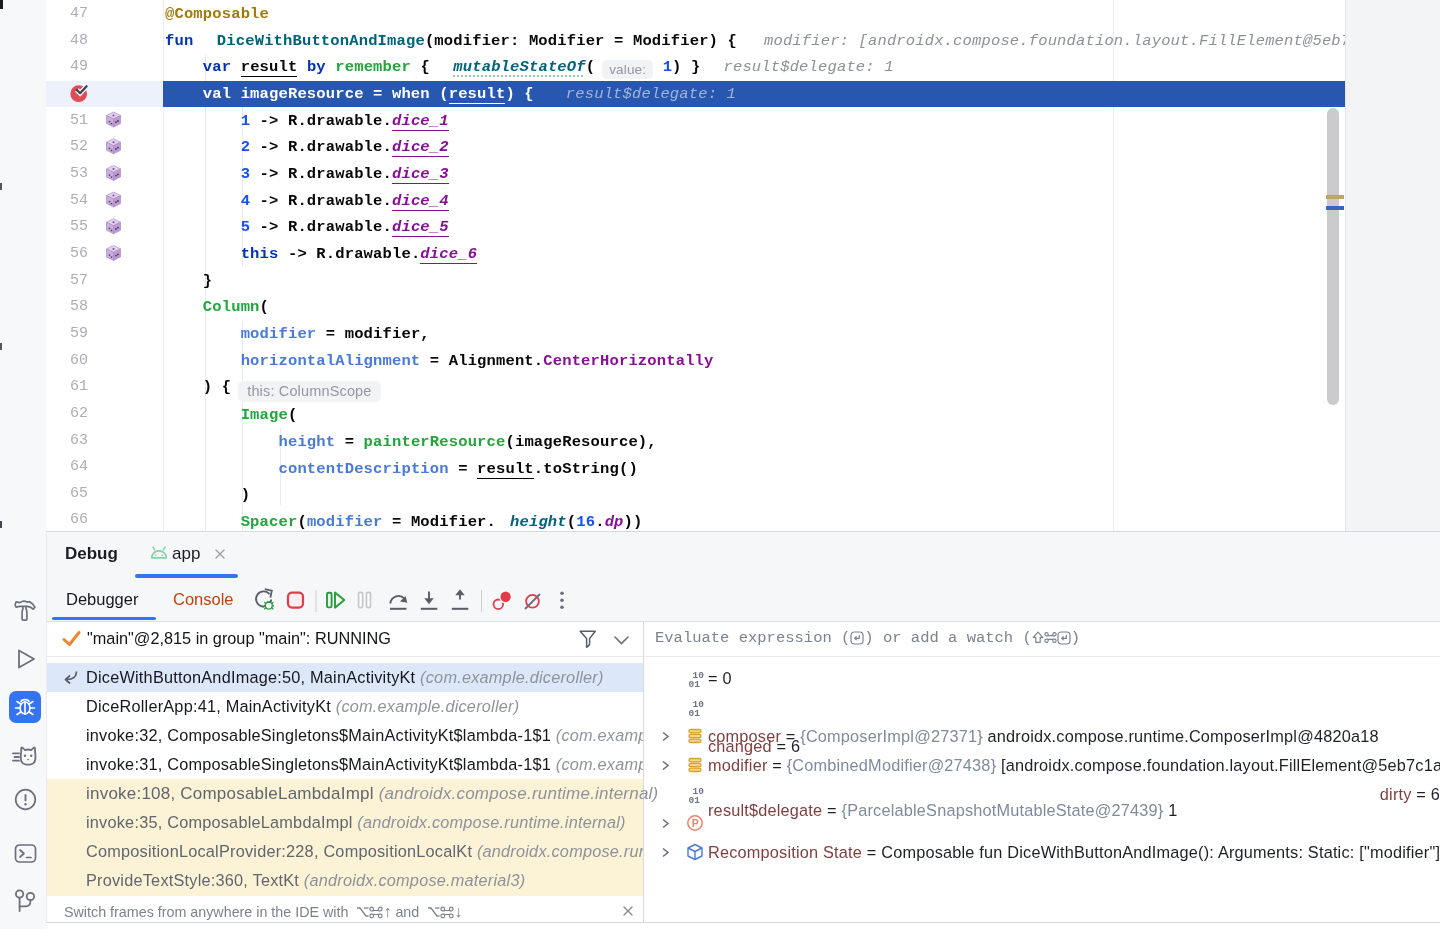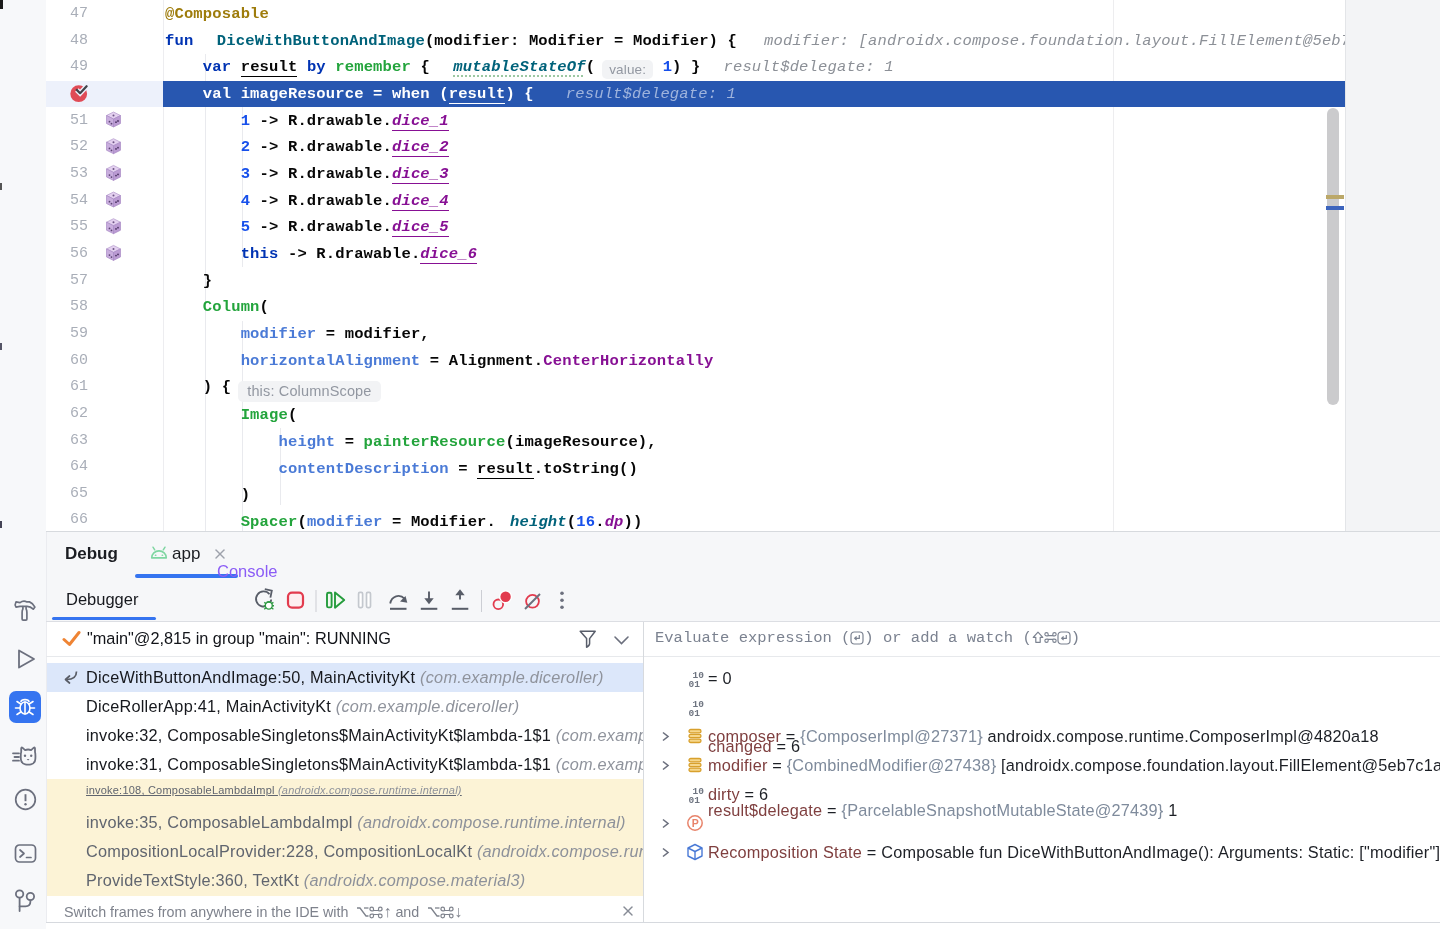--- a/index.html
+++ b/index.html
@@ -125,21 +125,21 @@
 <div class="abs" style="left:46px;top:531px;width:1394px;height:1px;background:#d7dade;"></div>
 
 
 <div class="abs" style="left:47px;top:532px;width:1393px;height:89px;background:#f6f7f9;"></div>
 <div class="abs" style="left:65px;top:544px;font-size:17px;font-weight:700;color:#1b1d22;">Debug</div>
 <div class="abs" style="left:172px;top:544px;font-size:17px;color:#1b1d22;">app</div>
 <div class="abs" style="left:135px;top:574px;width:103px;height:3.5px;background:#3574f0;border-radius:2px;"></div>
 
 
 <div class="abs" style="left:66px;top:590px;font-size:16.5px;color:#16181d;">Debugger</div>
-<div class="abs" style="left:173px;top:562px;font-size:16.5px;color:#8b5cf6;margin-left:44px;">Console</div>
+<div class="abs" style="left:173px;top:590px;font-size:16.5px;color:#c2410c;">Console</div>
 <div class="abs" style="left:52px;top:617px;width:104px;height:3px;background:#3574f0;border-radius:2px;"></div>
 <div class="abs" style="left:46px;top:621px;width:1394px;height:1px;background:#dcdee3;"></div>
 
 
 <div class="abs" style="left:87px;top:629px;font-size:16.3px;color:#121419;">"main"@2,815 in group "main": RUNNING</div>
 <div class="abs" style="left:46px;top:656px;width:1394px;height:1px;background:#e7e9ec;"></div>
 
 
 <div class="abs" style="left:643px;top:622px;width:1px;height:300px;background:#d7dade;"></div>
 
@@ -147,21 +147,21 @@
 <div class="abs" style="left:47px;top:663px;width:596px;height:29px;background:#dce7fa;"></div>
 <div class="abs" style="left:47px;top:779px;width:596px;height:117px;background:#fcf3d6;"></div>
 <svg class="abs" style="left:61px;top:668px;" width="19" height="19" viewBox="0 0 19 19">
   <path d="M15.5,3.5 C15.5,9.5 12,11.5 5.5,11.5" fill="none" stroke="#595d66" stroke-width="1.7"></path>
   <path d="M8.5,8 L4.5,11.5 L8.5,15" fill="none" stroke="#595d66" stroke-width="1.7" stroke-linecap="round" stroke-linejoin="round"></path>
 </svg>
 <div class="abs" style="left:86px;top:668px;font-size:16.3px;letter-spacing:0.22px;color:#16181d;white-space:nowrap;">DiceWithButtonAndImage:50, MainActivityKt <span style="color:#8f939c;font-style:italic;">(com.example.diceroller)</span></div>
 <div class="abs" style="left:86px;top:697px;font-size:16.3px;letter-spacing:0.22px;color:#16181d;white-space:nowrap;">DiceRollerApp:41, MainActivityKt <span style="color:#8f939c;font-style:italic;">(com.example.diceroller)</span></div>
 <div class="abs" style="left:86px;top:726px;width:557px;overflow:hidden;font-size:16.3px;letter-spacing:0.22px;color:#16181d;white-space:nowrap;">invoke:32, ComposableSingletons$MainActivityKt$lambda-1$1 <span style="color:#8f939c;font-style:italic;">(com.example.diceroller)</span></div>
 <div class="abs" style="left:86px;top:755px;width:557px;overflow:hidden;font-size:16.3px;letter-spacing:0.22px;color:#16181d;white-space:nowrap;">invoke:31, ComposableSingletons$MainActivityKt$lambda-1$1 <span style="color:#8f939c;font-style:italic;">(com.example.diceroller)</span></div>
-<div class="abs" style="left:86px;top:784px;font-size:11px;letter-spacing:0.22px;color:#60656f;white-space:nowrap;text-decoration:underline;">invoke:108, ComposableLambdaImpl <span style="color:#8d919a;font-style:italic;">(androidx.compose.runtime.internal)</span></div>
+<div class="abs" style="left:86px;top:784px;font-size:17px;letter-spacing:0.22px;color:#60656f;white-space:nowrap;">invoke:108, ComposableLambdaImpl <span style="color:#8d919a;font-style:italic;">(androidx.compose.runtime.internal)</span></div>
 <div class="abs" style="left:86px;top:813px;font-size:16.3px;letter-spacing:0.22px;color:#60656f;white-space:nowrap;">invoke:35, ComposableLambdaImpl <span style="color:#8d919a;font-style:italic;">(androidx.compose.runtime.internal)</span></div>
 <div class="abs" style="left:86px;top:842px;width:557px;overflow:hidden;font-size:16.3px;letter-spacing:0.22px;color:#60656f;white-space:nowrap;">CompositionLocalProvider:228, CompositionLocalKt <span style="color:#8d919a;font-style:italic;">(androidx.compose.runtime.internal)</span></div>
 <div class="abs" style="left:86px;top:871px;font-size:16.3px;letter-spacing:0.22px;color:#60656f;white-space:nowrap;">ProvideTextStyle:360, TextKt <span style="color:#8d919a;font-style:italic;">(androidx.compose.material3)</span></div>
 
 
 <div class="abs" style="left:64px;top:903px;font-size:14.3px;color:#7e828c;white-space:nowrap;">Switch frames from anywhere in the IDE with&nbsp; <svg width="13" height="12" viewBox="0 0 13 12" style="vertical-align:-1px;">
       <g fill="none" stroke="#7e828c" stroke-width="1.3">
         <path d="M1,2 H4 L10,10 H12.5"></path>
         <path d="M8,2 H12.5"></path>
       </g>
@@ -244,21 +244,21 @@
     <g fill="none" stroke="#4a7ad6" stroke-width="1.4" stroke-linejoin="round">
       <polygon points="9,1.5 16,5 16,13 9,16.5 2,13 2,5"></polygon>
       <polyline points="2,5 9,8.5 16,5"></polyline>
       <line x1="9" y1="8.5" x2="9" y2="16.5"></line>
     </g>
   </svg>
 <div class="vrow" style="top:669px;">= 0</div>
 <div class="vrow" style="top:737px;"><span class="vname">changed</span> = 6</div>
 <div class="vrow" style="top:727px;"><span class="vname">composer</span> = <span class="vref">{ComposerImpl@27371}</span> androidx.compose.runtime.ComposerImpl@4820a18</div>
 <div class="vrow" style="top:756px;"><span class="vname">modifier</span> = <span class="vref">{CombinedModifier@27438}</span> [androidx.compose.foundation.layout.FillElement@5eb7c1a, androidx.compose.ui]</div>
-<div class="vrow" style="top:785px;"><span class="vname">dirty</span> = 6</div>
+<div class="vrow" style="top:785px;text-align:right;"><span class="vname">dirty</span> = 6</div>
 <div class="vrow" style="top:801px;"><span class="vname">result$delegate</span> = <span class="vref">{ParcelableSnapshotMutableState@27439}</span> 1</div>
 <div class="vrow" style="top:843px;"><span class="vname">Recomposition State</span> = Composable fun DiceWithButtonAndImage(): Arguments: Static: ["modifier"]</div>
 
 
 
 <svg class="abs" style="left:150px;top:545px;" width="18" height="15" viewBox="0 0 18 15">
   <path d="M1.7,12.9 A7.3,7.0 0 0 1 16.3,12.9 Z" fill="none" stroke="#7fd6a2" stroke-width="1.6" stroke-linejoin="round"></path>
   <line x1="4.7" y1="4.8" x2="3.0" y2="2.2" stroke="#7fd6a2" stroke-width="1.5" stroke-linecap="round"></line>
   <line x1="13.3" y1="4.8" x2="15.0" y2="2.2" stroke="#7fd6a2" stroke-width="1.5" stroke-linecap="round"></line>
   <ellipse cx="5.6" cy="10.2" rx="1.0" ry="0.8" fill="#7fd6a2"></ellipse>

